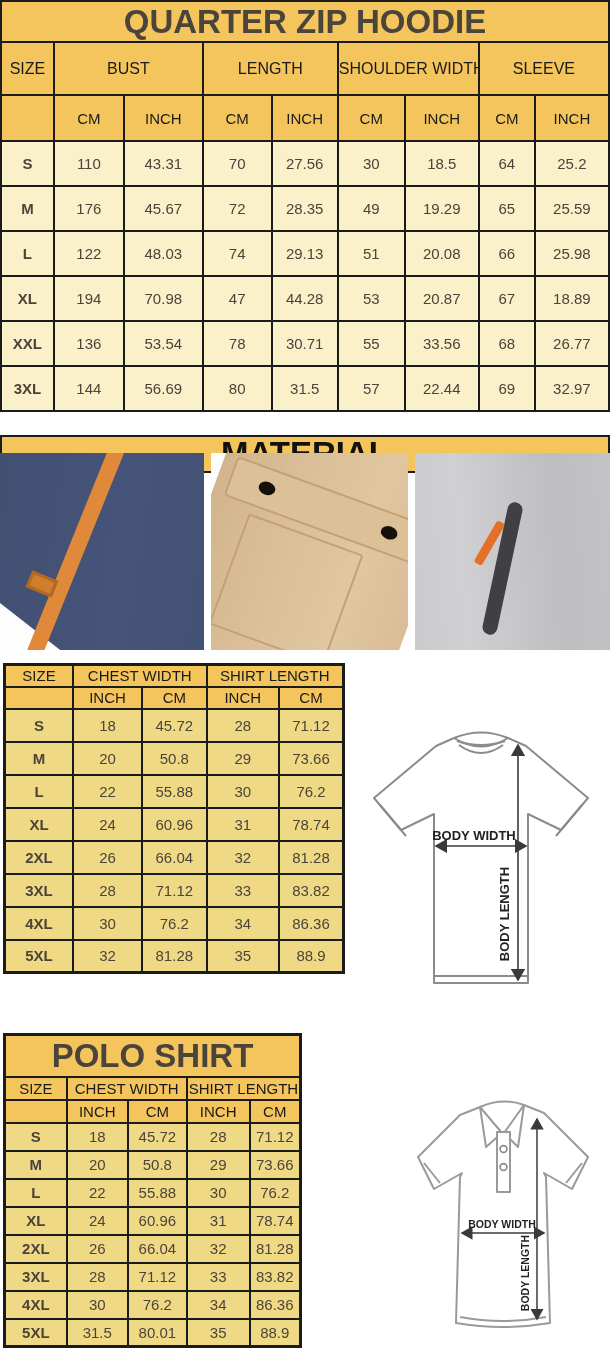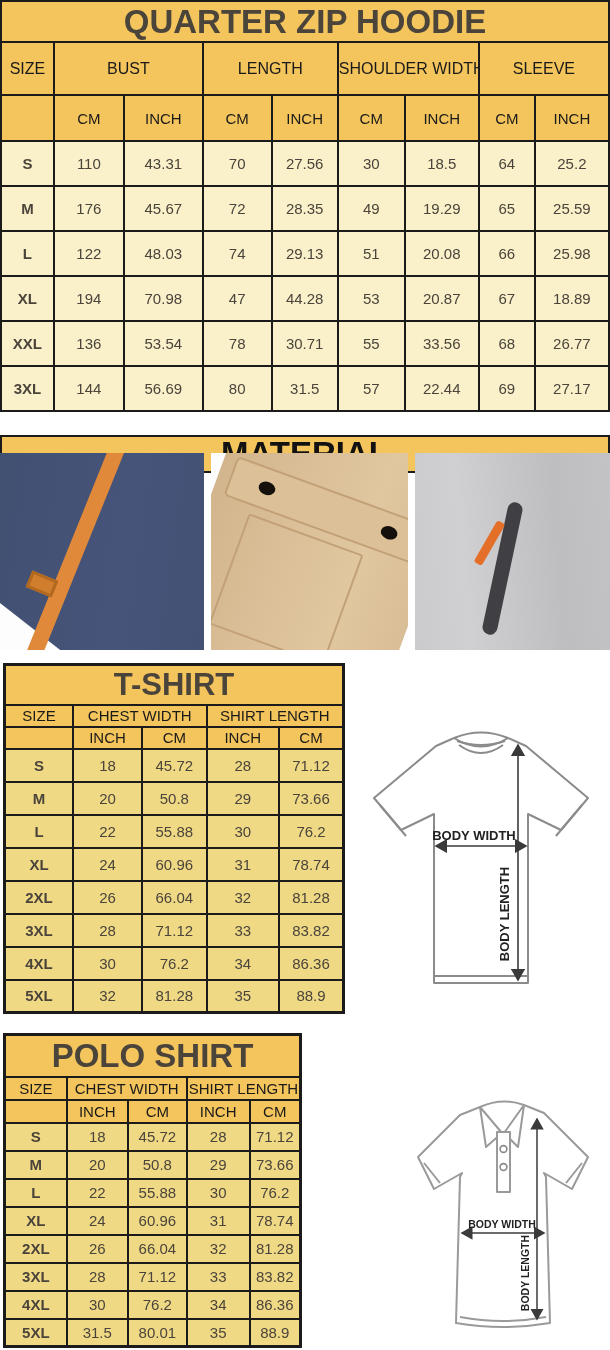--- a/index.html
+++ b/index.html
@@ -179,21 +179,21 @@
         </tr>
         <tr class="data-row">
           <td class="size-cell">3XL</td>
           <td class="val-cell">144</td>
           <td class="val-cell">56.69</td>
           <td class="val-cell">80</td>
           <td class="val-cell">31.5</td>
           <td class="val-cell">57</td>
           <td class="val-cell">22.44</td>
           <td class="val-cell">69</td>
-          <td class="val-cell">27.17</td>
+          <td class="val-cell">32.97</td>
         </tr>
       </tbody>
     </table>
 
   <div class="material-banner">
     <span>MATERIAL</span>
   </div>
 
   <div class="photos">
     <div class="photo photo1">
@@ -219,23 +219,20 @@
 
   <table class="sizetable tshirt-tbl" id="tshirt-table">
       <colgroup>
         <col style="width: 20.2%;">
         <col style="width: 20.4%;">
         <col style="width: 19%;">
         <col style="width: 21.4%;">
         <col style="width: 19%;">
       </colgroup>
       <tbody>
-        <tr class="title-row">
-          <td colspan="5" class="tbl-title">T-SHIRT</td>
-        </tr>
         <tr class="head-row">
           <td colspan="1">SIZE</td>
           <td colspan="2">CHEST WIDTH</td>
           <td colspan="2">SHIRT LENGTH</td>
         </tr>
         <tr class="unit-row">
           <td></td>
           <td>INCH</td>
           <td>CM</td>
           <td>INCH</td>

